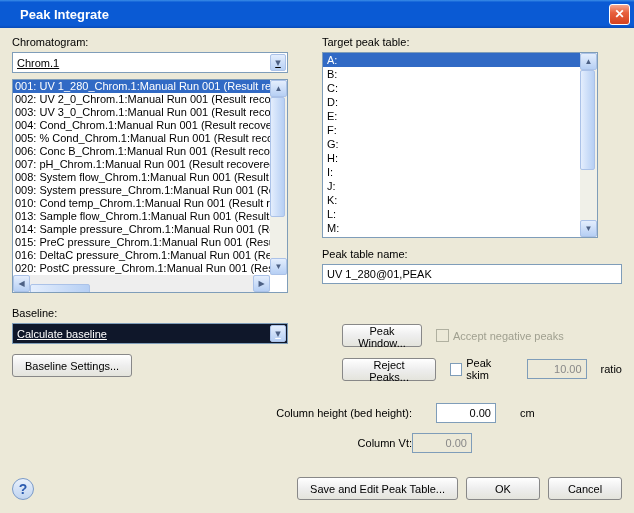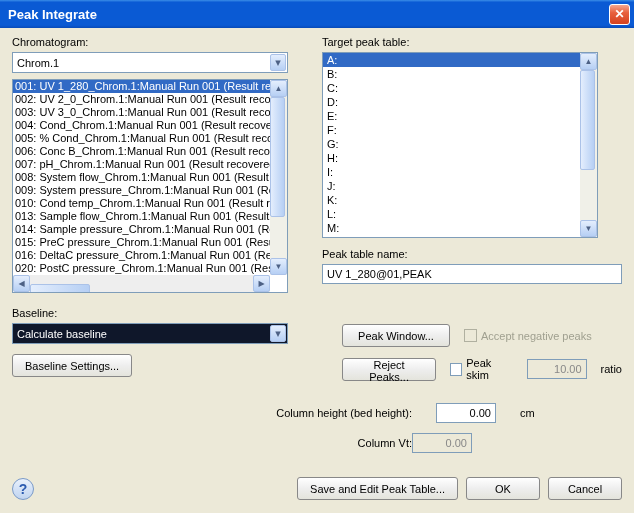--- a/index.html
+++ b/index.html
@@ -11,21 +11,21 @@
   width: 634px;
   height: 513px;
   overflow: hidden;
 }
 .titlebar {
   height: 28px;
   background: linear-gradient(to bottom, #3b8ee8 0%, #0a5ad4 8%, #0a5ad4 50%, #0a5ad4 90%, #084ab8 100%);
   display: flex;
   align-items: center;
   justify-content: space-between;
-  padding: 0 4px 0 8px;
+  padding: 0 4px 0 20px;
   color: #fff;
   font-weight: bold;
   font-size: 13px;
 }
 .close-btn {
   width: 21px;
   height: 21px;
   background: linear-gradient(to bottom, #f5a78f 0%, #e8613e 40%, #d4411f 100%);
   border: 1px solid #fff;
   border-radius: 3px;
@@ -48,20 +48,21 @@
 .select {
   width: 276px;
   height: 21px;
   border: 1px solid #7f9db9;
   background: #fff;
   display: flex;
   align-items: center;
   justify-content: space-between;
   padding: 0 1px 0 4px;
   cursor: pointer;
+  text-decoration: underline;
 }
 .select.blue {
   background: #0f172a;
   color: #fff;
 }
 .select .arrow-btn {
   width: 16px;
   height: 17px;
   background: linear-gradient(to bottom, #e4eefd, #b6cff4);
   border: 1px solid #abc2e8;
@@ -289,21 +290,21 @@
         <span>Calculate baseline</span>
         <div class="arrow-btn">▾</div>
       </div>
       <div style="margin-top:10px">
         <button class="btn">Baseline Settings...</button>
       </div>
     </div>
 
     <div class="col-right" style="padding-top:17px">
       <div class="row" style="align-items:center;gap:14px">
-        <button class="btn" style="width:108px">Peak Window...</button>
+        <button class="btn" style="width:80px">Peak Window...</button>
         <div class="checkbox-row">
           <div class="checkbox disabled"></div>
           <span class="disabled-text">Accept negative peaks</span>
         </div>
       </div>
       <div class="row" style="align-items:center;gap:14px;margin-top:10px">
         <button class="btn" style="width:100px">Reject Peaks...</button>
         <div class="checkbox-row">
           <div class="checkbox"></div>
           <span>Peak skim</span>

